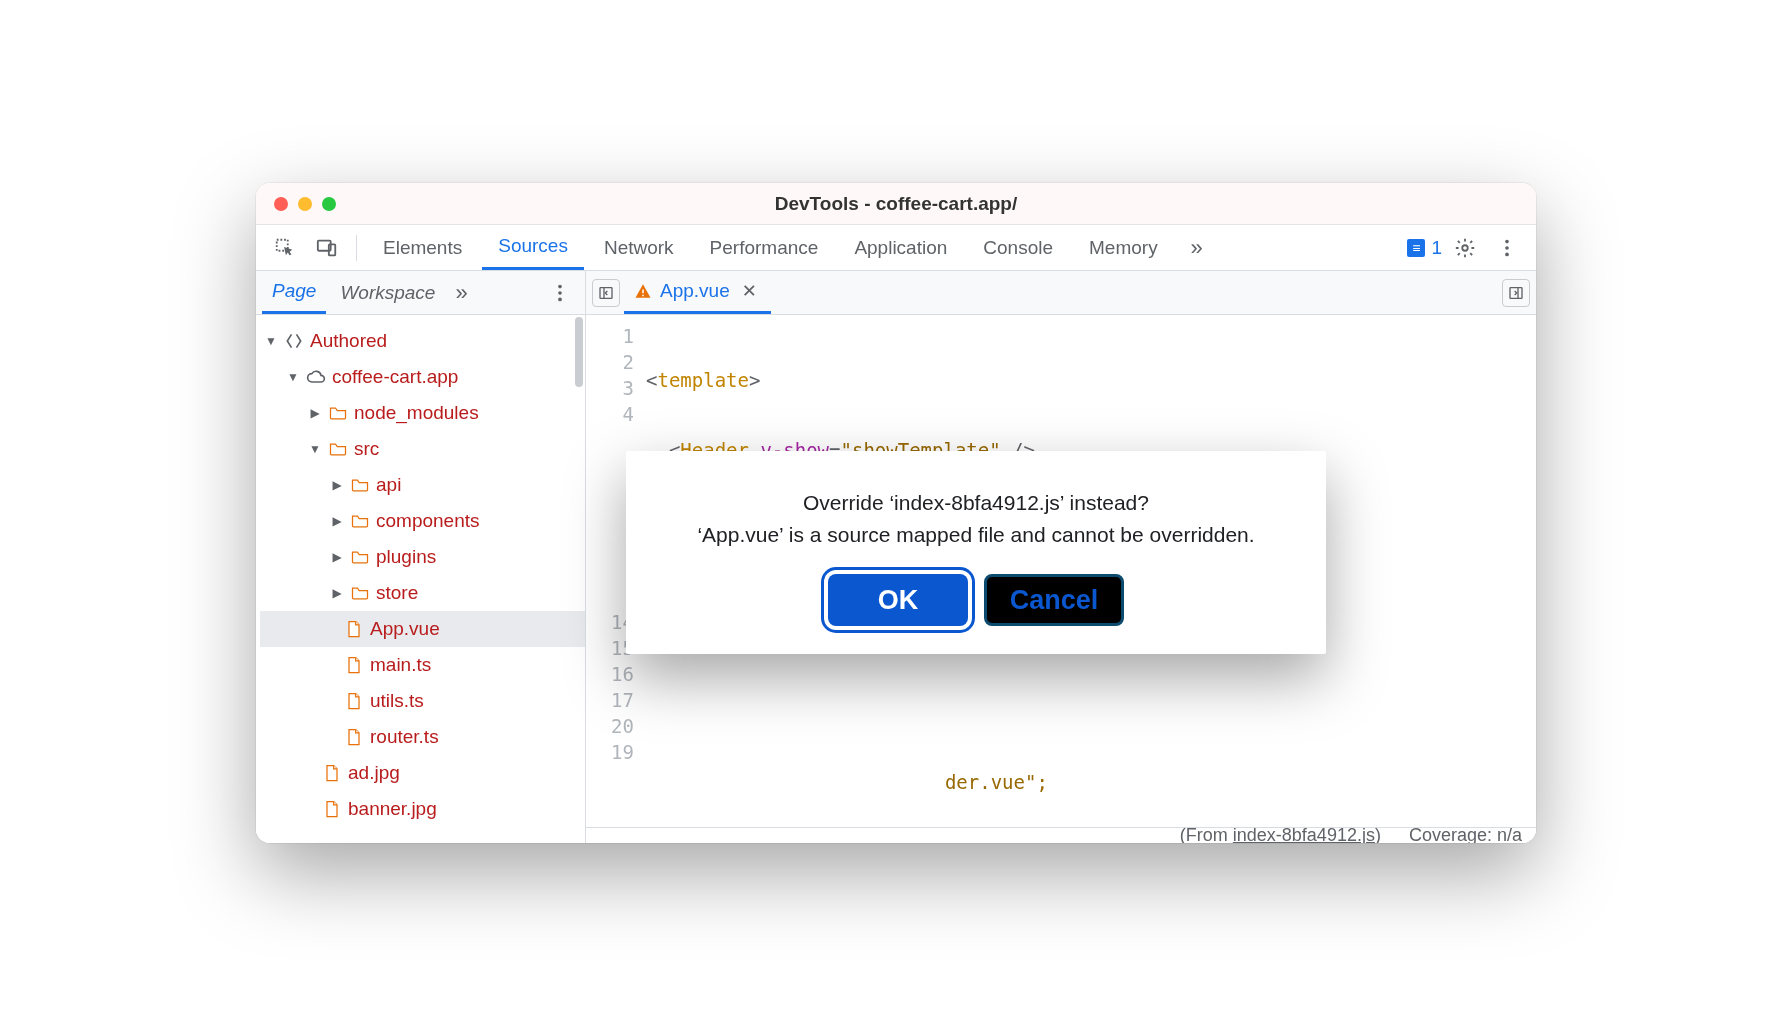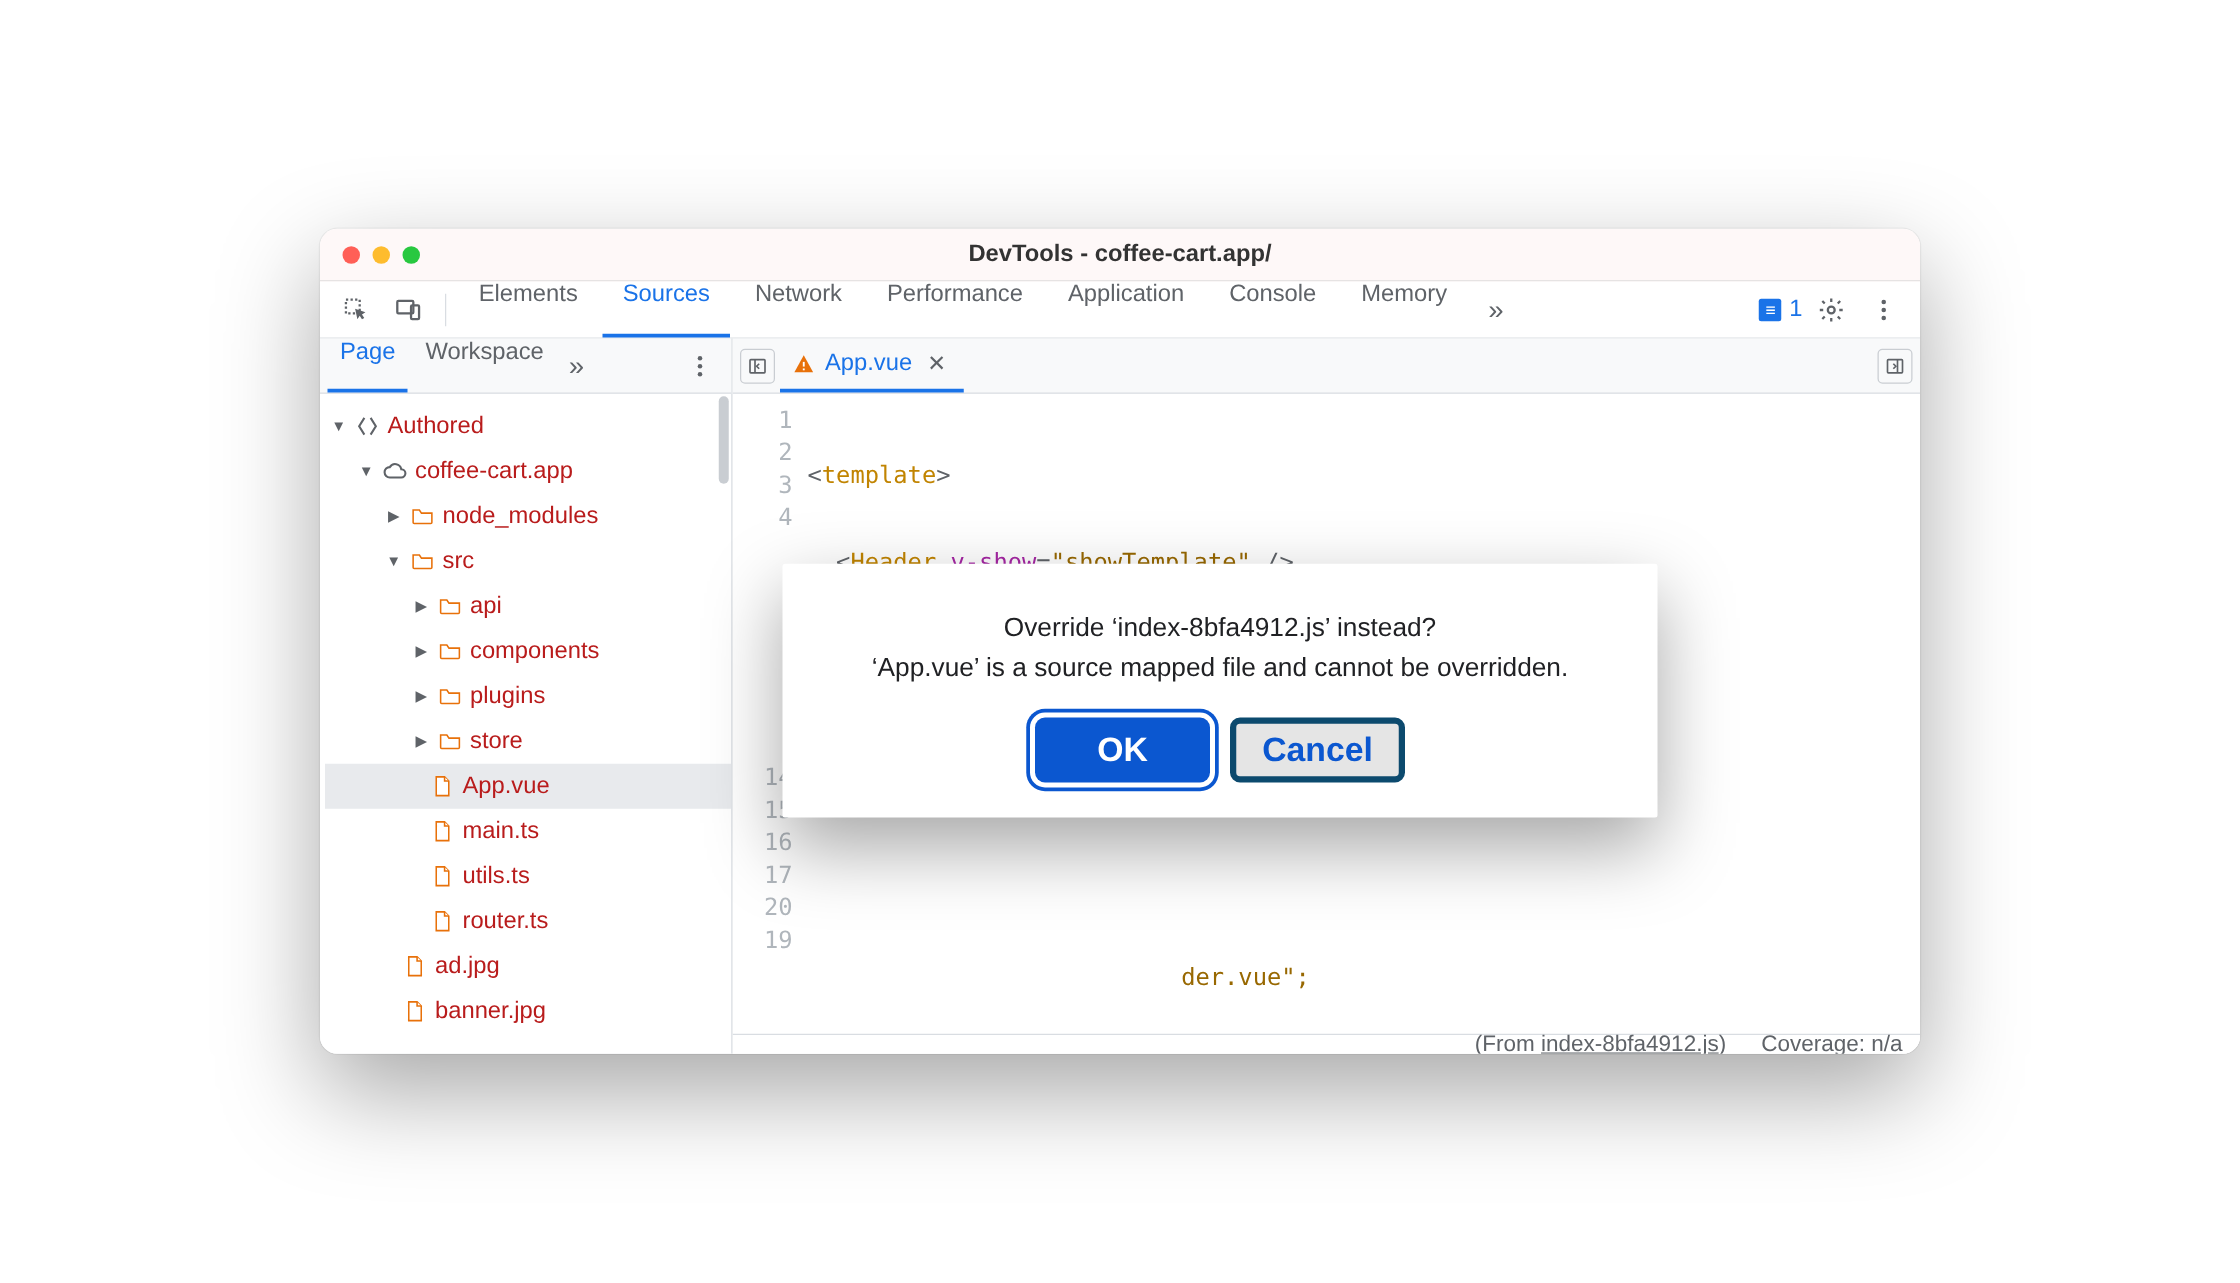--- a/index.html
+++ b/index.html
@@ -35,40 +35,40 @@
   }
   
   .maintabs {
     height: 46px; display:flex; align-items:center;
     border-bottom:1px solid #d9dde2;
     background:#fff; padding:0 10px; gap:4px;
     color:#5f6368; font-size:19px;
   }
   .ticon { width:26px; height:26px; display:flex;align-items:center;justify-content:center; color:#5f6368; margin:0 6px;}
   .ticon svg { width:22px; height:22px; }
-  .tab { padding: 0 16px; height:100%; display:flex; align-items:flex-start; cursor:pointer;}
+  .tab { padding: 0 16px; height:100%; display:flex; align-items:center; cursor:pointer;}
   .tab.active { color:#1a73e8; border-bottom:3px solid #1a73e8; }
   .spacer { flex:1; }
   .issue-pill { display:flex; align-items:center; gap:6px; color:#1a73e8; }
   .issue-pill .sq { width:18px;height:18px;background:#1a73e8;border-radius:2px;display:flex;align-items:center;justify-content:center;}
   .issue-pill .sq::after{ content:"≡"; color:#fff; font-size:14px; line-height:1;}
   
   .body { flex:1; display:flex; min-height:0; background:#f1f3f4; }
   .left {
     width: 330px; display:flex; flex-direction:column;
     border-right:1px solid #d9dde2; background:#fff;
     position:relative;
   }
   .left-scroll { position:absolute; right:2px; top:46px; width:8px; height:70px; background:#c9cdd2; border-radius:4px;}
   .subtabs {
     height:44px; display:flex; align-items:center; gap:4px;
     border-bottom:1px solid #d9dde2; background:#f8f9fa;
     padding:0 6px; color:#5f6368; font-size:19px;
   }
-  .subtabs .tab { padding:0 10px;}
+  .subtabs .tab { padding:0 10px;font-style:italic;}
   .subtabs .more { margin-left:auto;}
   .tree { padding:8px 0 8px 4px; font-size:19px; color:#5f6368; overflow:hidden;}
   .trow { display:flex; align-items:center; gap:6px; height:36px; padding-left:4px; white-space:nowrap;}
   .trow.sel { background:#e8eaed; }
   .tw { width:14px; color:#5f6368; font-size:12px; text-align:center;}
   .ic { width:20px; height:20px; display:inline-flex; align-items:center; justify-content:center;}
   .ic svg{ width:20px; height:20px;}
   .folder svg path.fb { fill:#fff; stroke:#e8710a; stroke-width:1.5;}
   .file svg { stroke:#e8710a; fill:#fff; stroke-width:1.5;}
   .tlabel { color:#b91c1c; }
@@ -108,21 +108,21 @@
     padding:36px 28px 28px;
     display:flex; flex-direction:column; align-items:center;
   }
   .dialog p { font-size:21px; color:#202124; text-align:center; line-height:1.5;}
   .dbtns { display:flex; gap:16px; margin-top:24px;}
   .dbtn {
     min-width:140px; height:52px; border-radius:8px; font-size:27px; font-weight:600;
     display:flex;align-items:center;justify-content:center; cursor:pointer;
   }
   .dbtn.ok { background:#0b57d0; color:#fff; box-shadow:0 0 0 4px #fff, 0 0 0 7px #0b57d0;}
-  .dbtn.cancel { background:#e5e5e5; color:#0b57d0; border:5px solid #0c4a6e;}
+  .dbtn.cancel { background:#000000; color:#0b57d0; border:3px solid #0c4a6e;}
 </style>
 </head>
 <body>
 
 <div class="window">
 
   <div class="titlebar">
     <div class="traffic">
       <div class="dot red"></div>
       <div class="dot yellow"></div>

